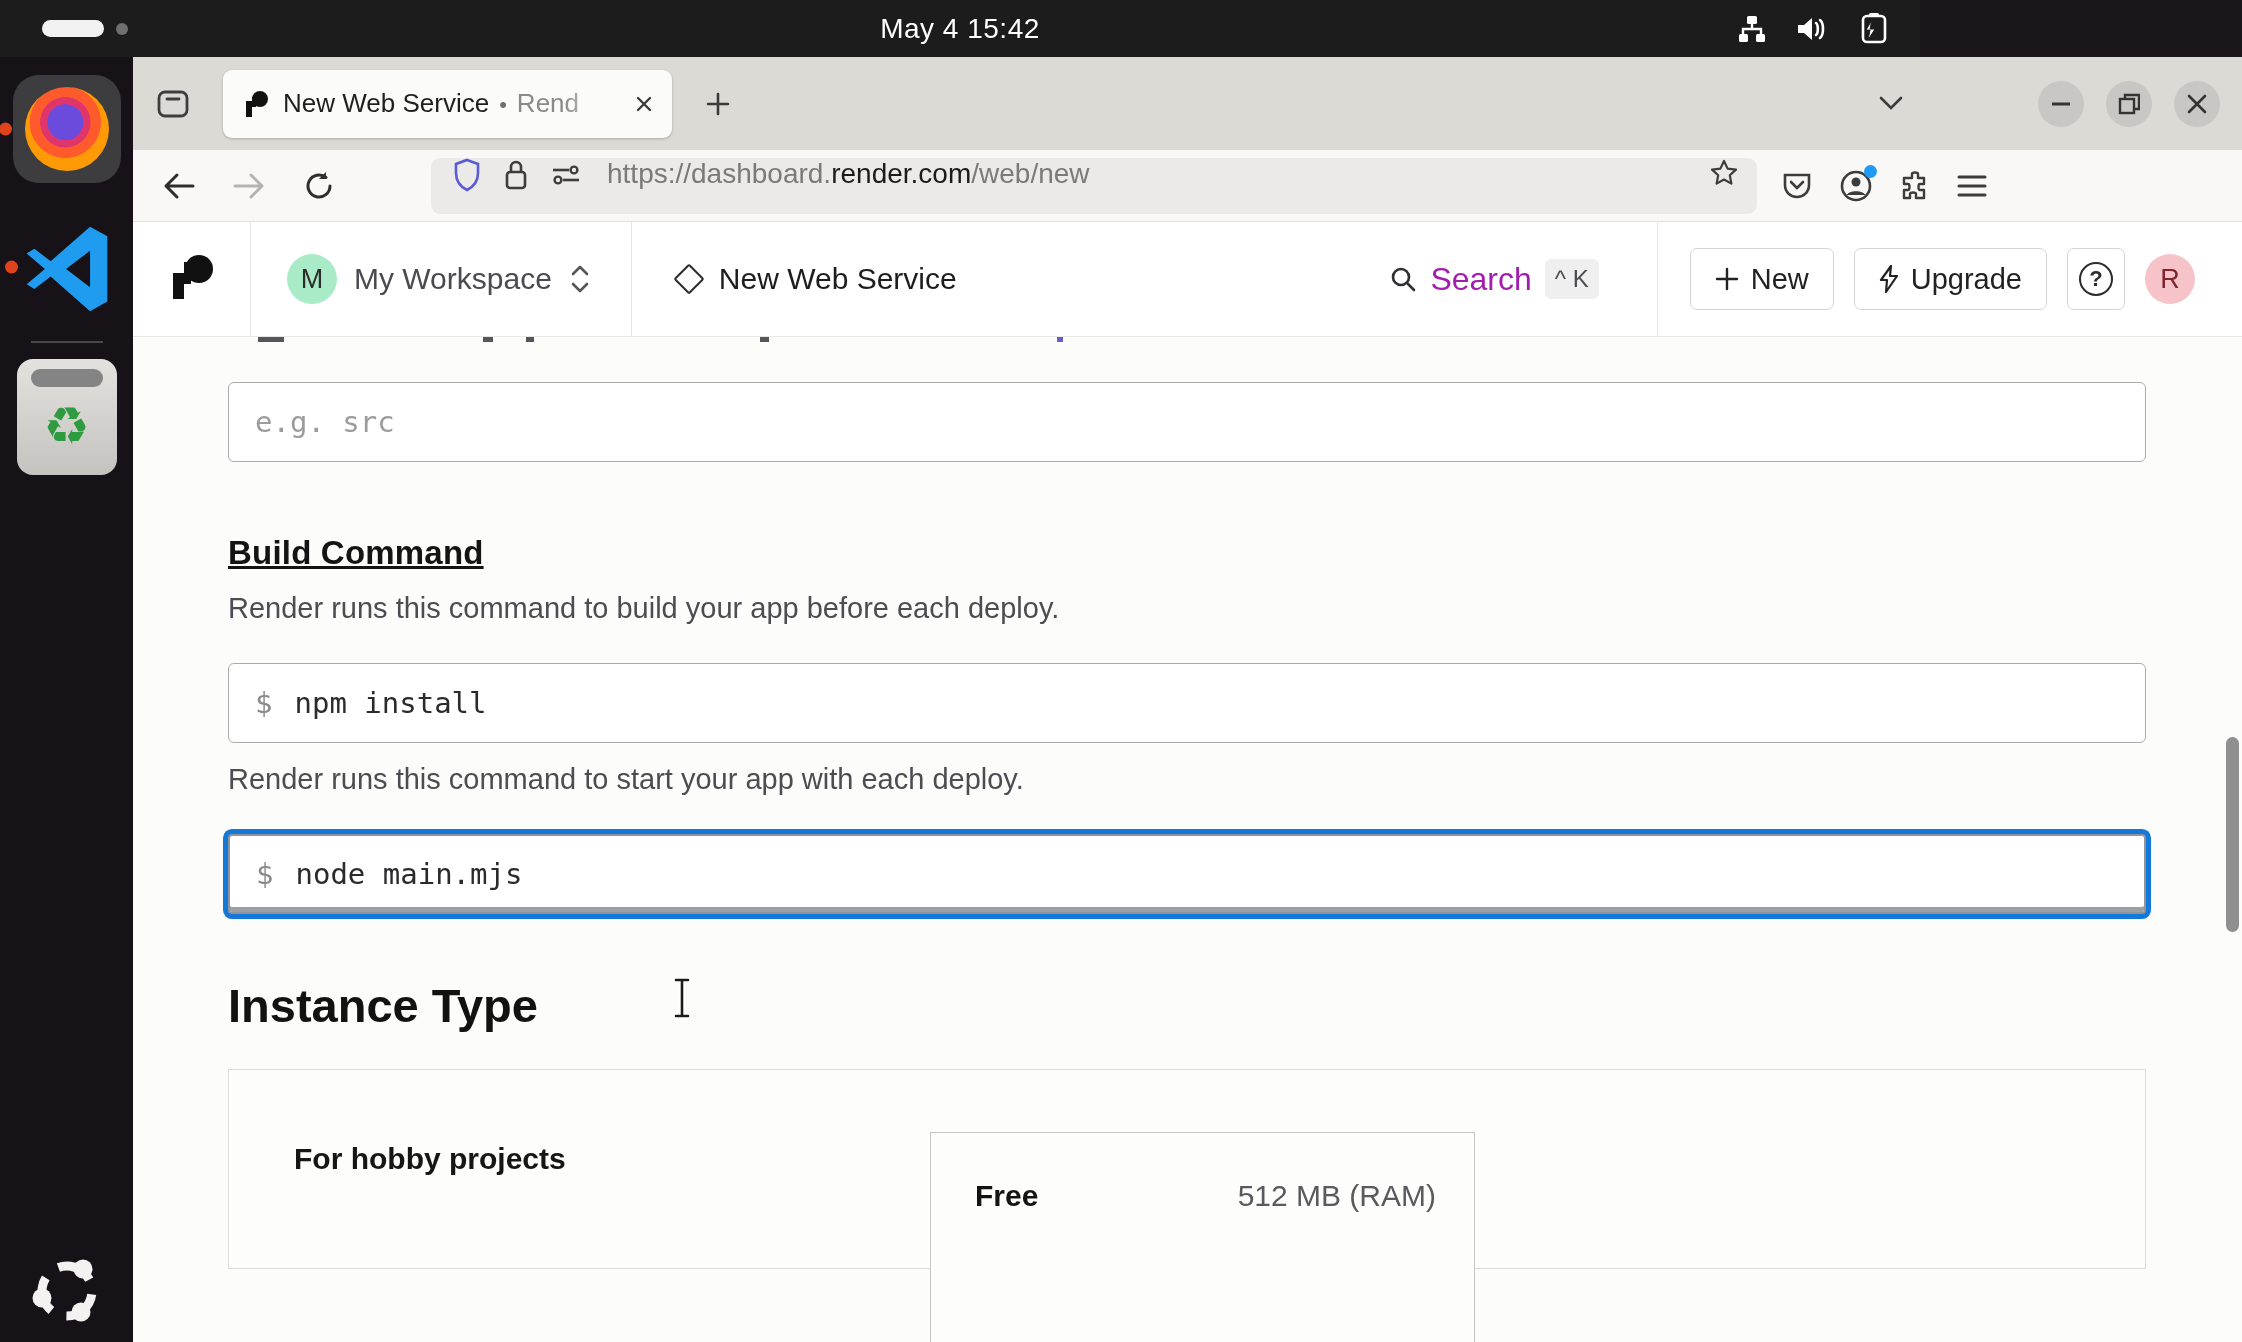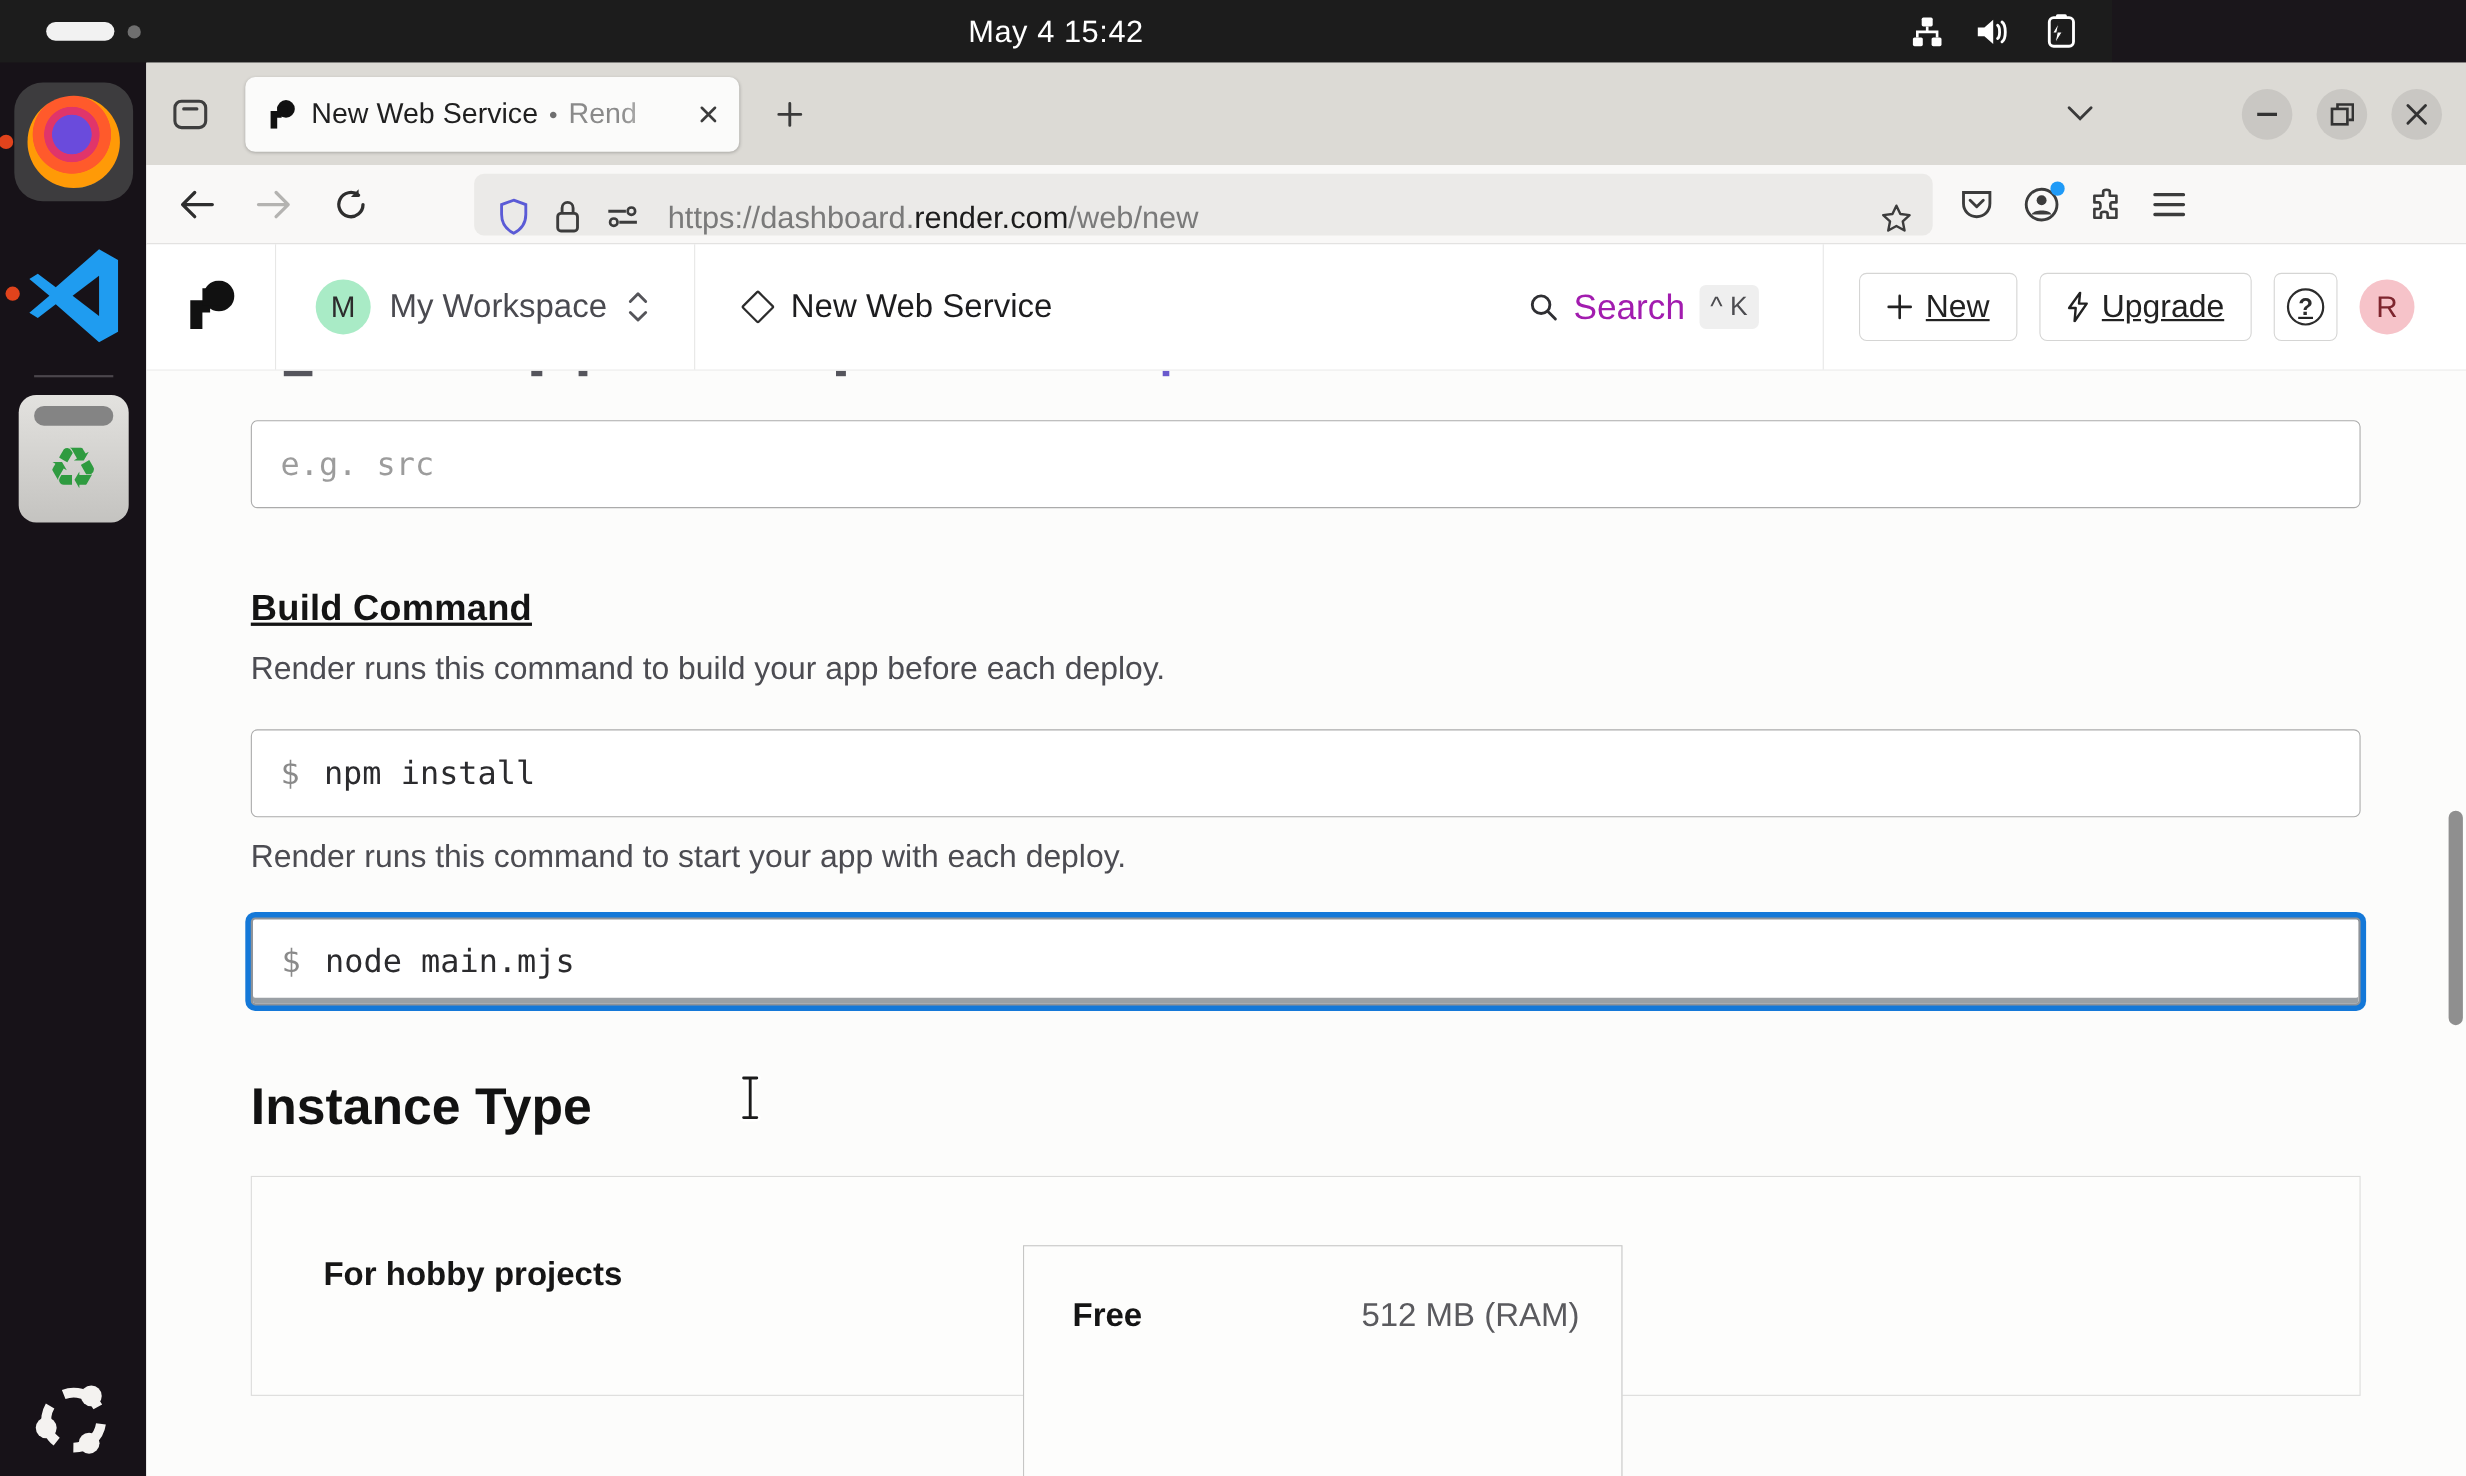--- a/index.html
+++ b/index.html
@@ -45,21 +45,21 @@
     background:linear-gradient(to right, rgba(251,251,250,0), #fbfbfa 80%); }
   .newtab { width:48px; height:48px; margin-left:22px; border-radius:8px; display:flex; align-items:center; justify-content:center; }
   .tab-right { position:absolute; right:0; top:0; height:93px; display:flex; align-items:center; gap:22px; padding-right:22px; }
   .winbtn { width:46px; height:46px; border-radius:50%; background:#c9c7c3; display:flex; align-items:center; justify-content:center; }
   .alltabs { margin-right:110px; display:flex; align-items:center; }
 
   .toolbar { position:relative; height:72px; background:#f9f8f7; border-bottom:1px solid #e0dfde;
     display:flex; align-items:center; }
   .navbtn { width:48px; height:48px; margin-left:22px; display:flex; align-items:center; justify-content:center; border-radius:8px; }
   .urlfield { position:relative; margin-left:88px; width:1326px; height:56px; background:#ebeae8; border-radius:9px;
-    display:flex; align-items:flex-end; padding:0 18px 0 22px; }
+    display:flex; align-items:flex-start; padding:0 18px 0 22px; }
   .urlicons { display:flex; align-items:center; gap:22px; margin-right:26px; }
   .urltext { font-size:28px; color:#7a7a7a; white-space:nowrap; flex:1; }
   .urltext .domain { color:#1c1c1c; }
   .toolbar-right { display:flex; align-items:center; gap:26px; margin-left:24px; }
 
   
   .appheader { height:115px; background:#ffffff; border-bottom:1px solid #e7e7e6; display:flex; align-items:stretch; }
   .logo-cell { width:118px; display:flex; align-items:center; justify-content:center; border-right:1px solid #e7e7e6; }
   .ws-select { display:flex; align-items:center; gap:17px; padding:0 40px 0 36px; border-right:1px solid #e7e7e6; }
   .avatar { width:50px; height:50px; border-radius:50%; display:flex; align-items:center; justify-content:center; font-size:27px; }
@@ -68,21 +68,21 @@
   .ws-name { font-size:30px; color:#4a4a50; }
   .page-id { display:flex; align-items:center; gap:19px; padding-left:46px; }
   .diamond { width:22px; height:22px; border:2.5px solid #2c2c2c; transform:rotate(45deg); border-radius:2px; }
   .page-title { font-size:30px; color:#1d1d1f; }
   .header-right { margin-left:auto; display:flex; align-items:center; }
   .search { display:flex; align-items:center; gap:13px; padding-right:58px; }
   .search-label { font-size:32px; color:#a21caf; }
   .kbd { background:#efefef; border-radius:6px; padding:6px 10px; font-size:24px; color:#4c4c50; }
   .hdr-buttons { display:flex; align-items:center; gap:20px; border-left:1px solid #e7e7e6; padding:0 47px 0 32px; height:100%; }
   .btn { display:flex; align-items:center; gap:12px; border:1.5px solid #d5d5d4; border-radius:7px; background:#fff;
-    height:62px; padding:0 24px; font-size:29px; color:#222;text-decoration:underline; }
+    height:62px; padding:0 24px; font-size:29px; color:#222; }
   .btn-help { width:58px; justify-content:center; padding:0; }
   .qmark { width:34px; height:34px; border:2.5px solid #2c2c2c; border-radius:50%; display:flex; align-items:center;
     justify-content:center; font-size:22px; font-weight:700; color:#2c2c2c; }
 
   
   .content { position:relative; height:1005px; background:#fcfcfb; padding:0 96px 0 95px; overflow:hidden; }
   .speck { position:absolute; top:0; height:5px; background:#55555c; }
   .field { width:100%; height:80px; border:1.5px solid #ababab; border-radius:6px; background:#fff;
     display:flex; align-items:center; padding:0 26px;
     font-family:"DejaVu Sans Mono", monospace; font-size:29px; color:#2b2b2e; }

